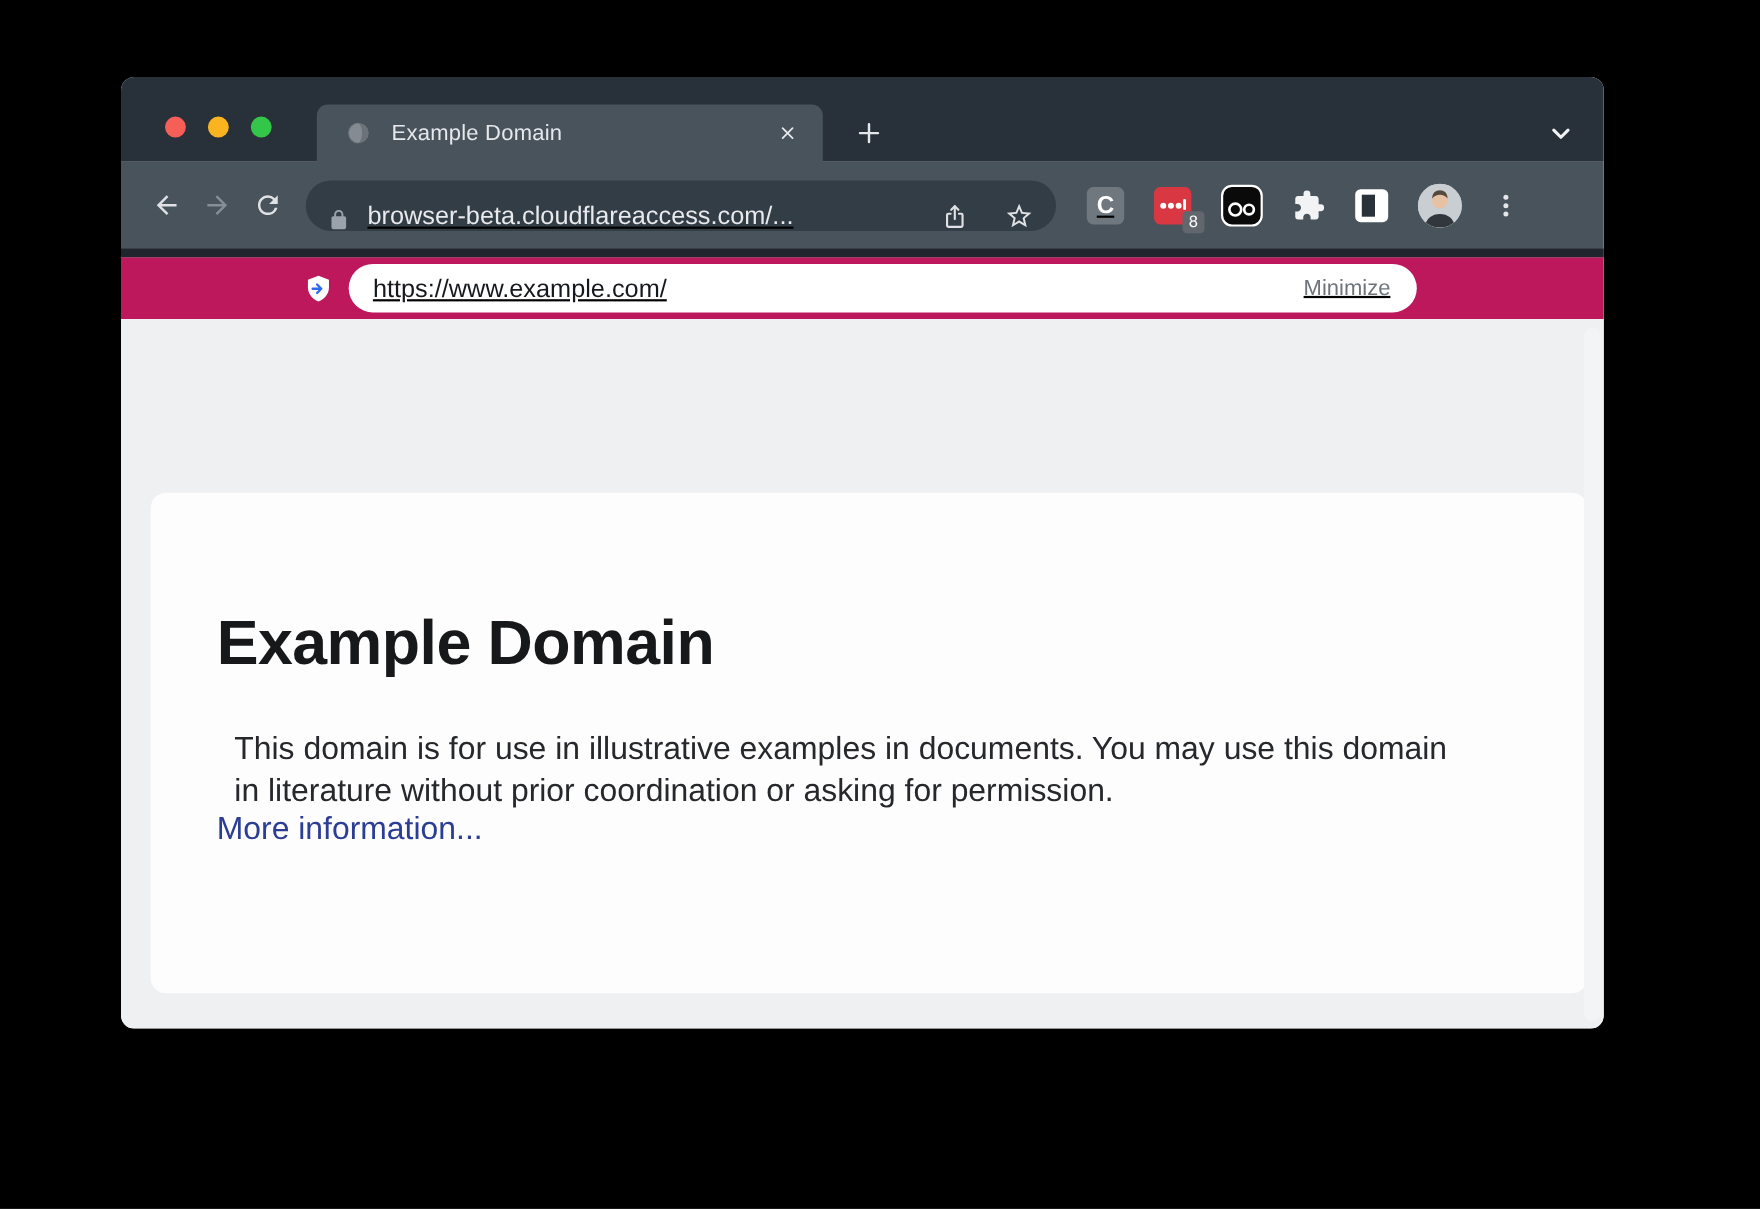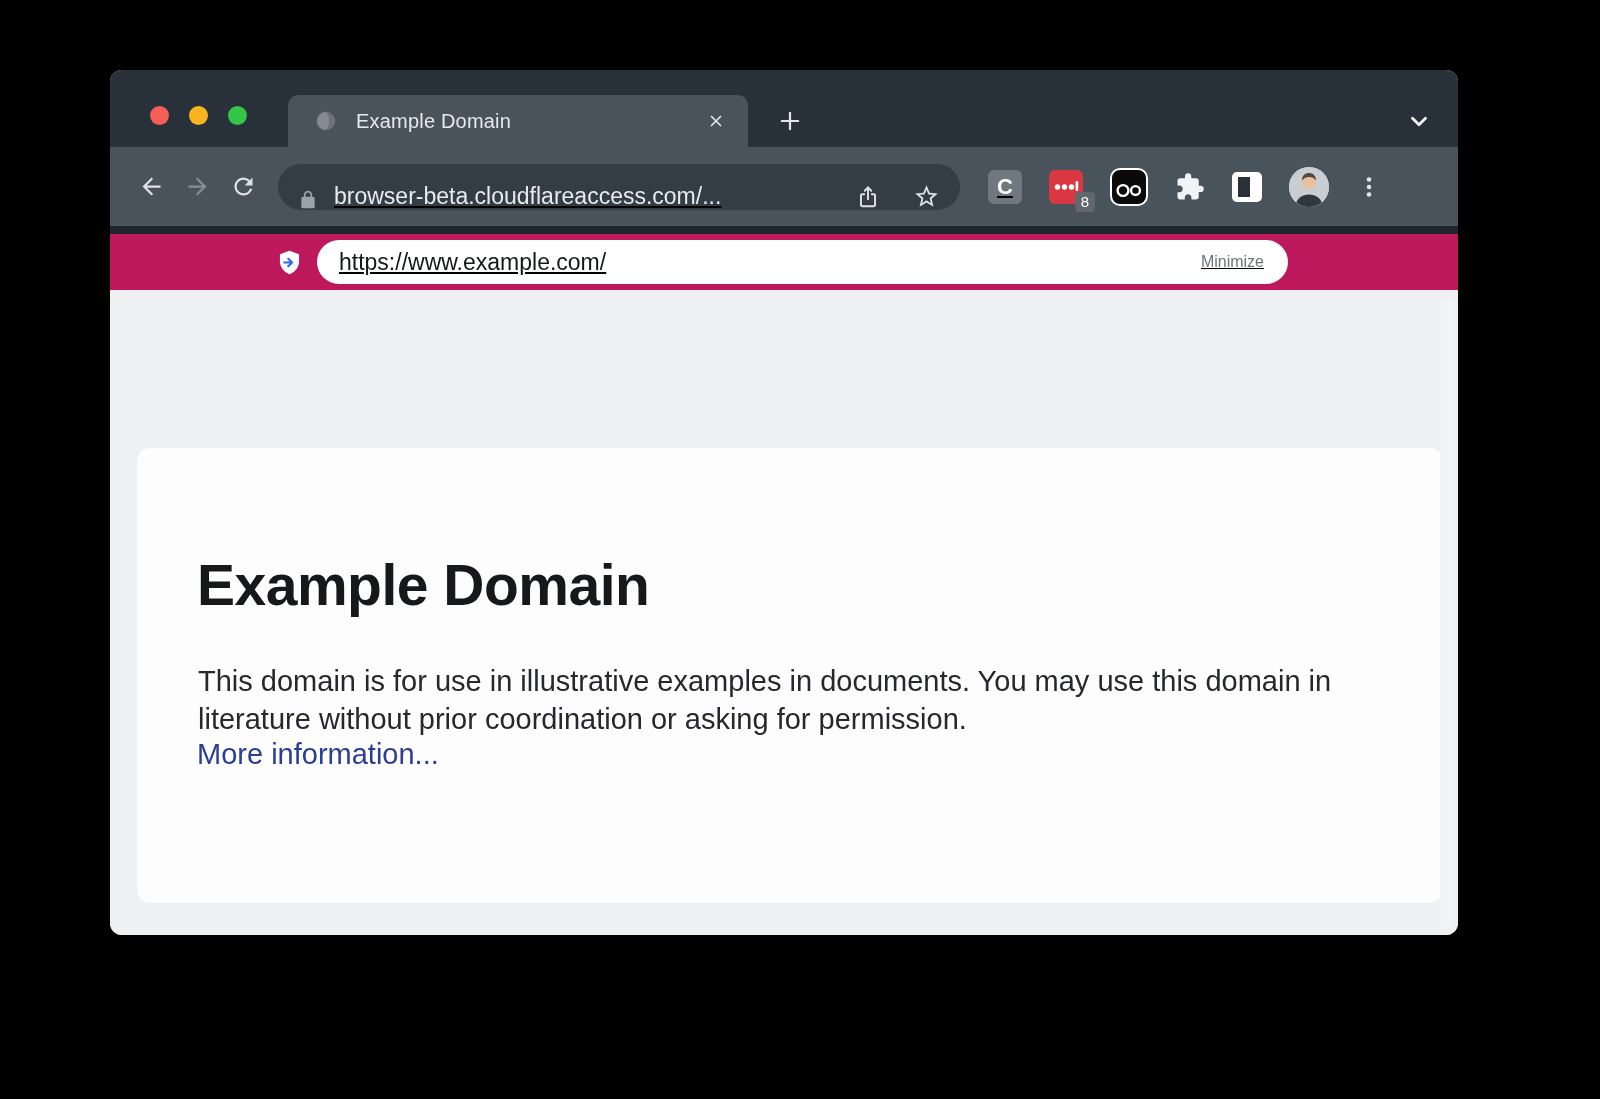--- a/index.html
+++ b/index.html
@@ -61,30 +61,30 @@
   
   .access-bar {
     height:56px; background:#be185d; display:flex; align-items:center;
     padding:0 170px 0 166px; box-sizing:border-box; flex:none;
   }
   .access-pill {
     flex:1; height:44px; border-radius:22px; background:#fff;
     display:flex; align-items:center; padding:0 10px 0 22px; box-sizing:border-box; margin-left:14px;
   }
   .access-url { font-size:23px; color:#15181c; white-space:nowrap; }
-  .minimize-btn { margin-left:auto; color:#6e747c; font-size:16px; padding:0 14px; background:none; border:none; font-family:inherit; }
+  .minimize-btn { margin-left:auto; color:#6e747c; font-size:20px; padding:0 14px; background:none; border:none; font-family:inherit; }
   
   .page { flex:1; position:relative; background:#eef0f2; }
   .card {
     position:absolute; left:27px; top:158px; width:1306px; height:455px;
     background:#fdfdfe; border-radius:14px; box-sizing:border-box;
     padding:104px 100px 0 60px;
   }
   .card h1 { margin:0; font-size:57px; font-weight:bold; color:#17181a; letter-spacing:-.5px; }
-  .card p { margin:44px 1px 0; font-size:29px; line-height:38px; color:#26282b; max-width:1150px; }
+  .card p { margin:44px 16px 0; font-size:29px; line-height:38px; color:#26282b; max-width:1150px; }
   .card a { display:inline-block; font-size:29px; color:#2c3e94; text-decoration:none; }
   .scrollbar-thumb {
     position:absolute; right:3px; top:8px; width:15px; height:630px;
     border-radius:8px; background:#f2f4f6;
   }
   svg { display:block; }
 </style>
 </head>
 <body>
 

